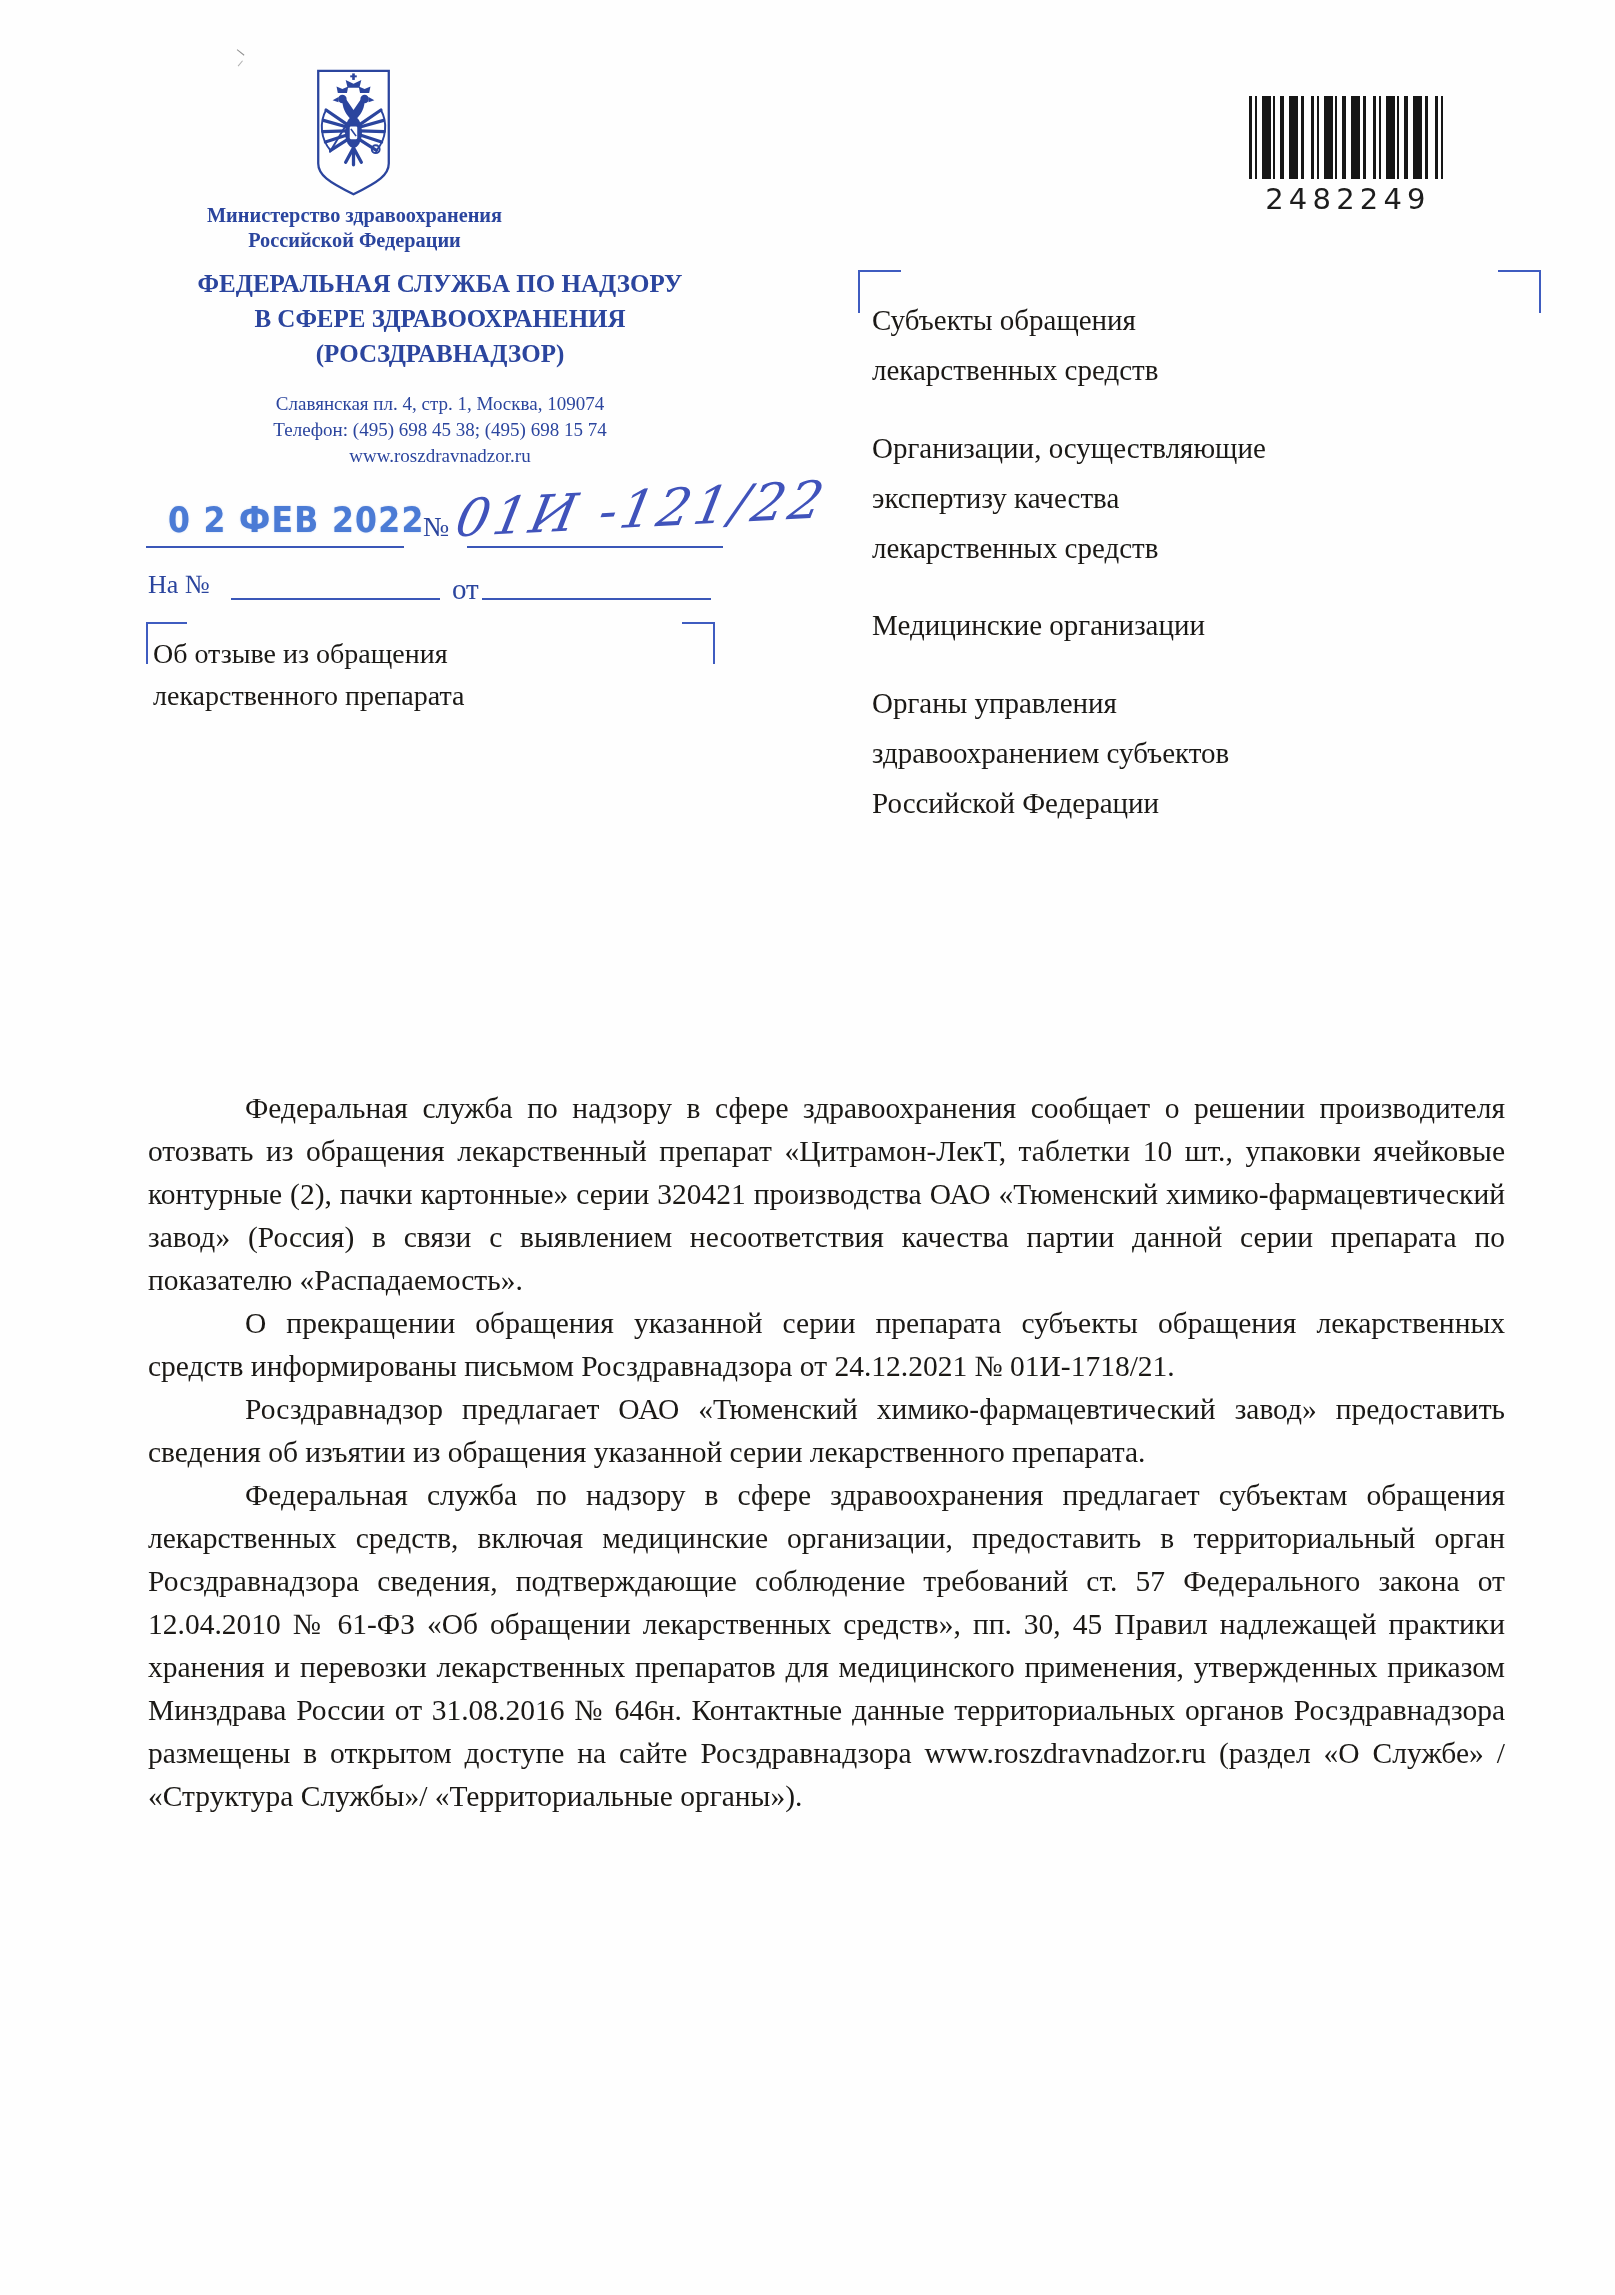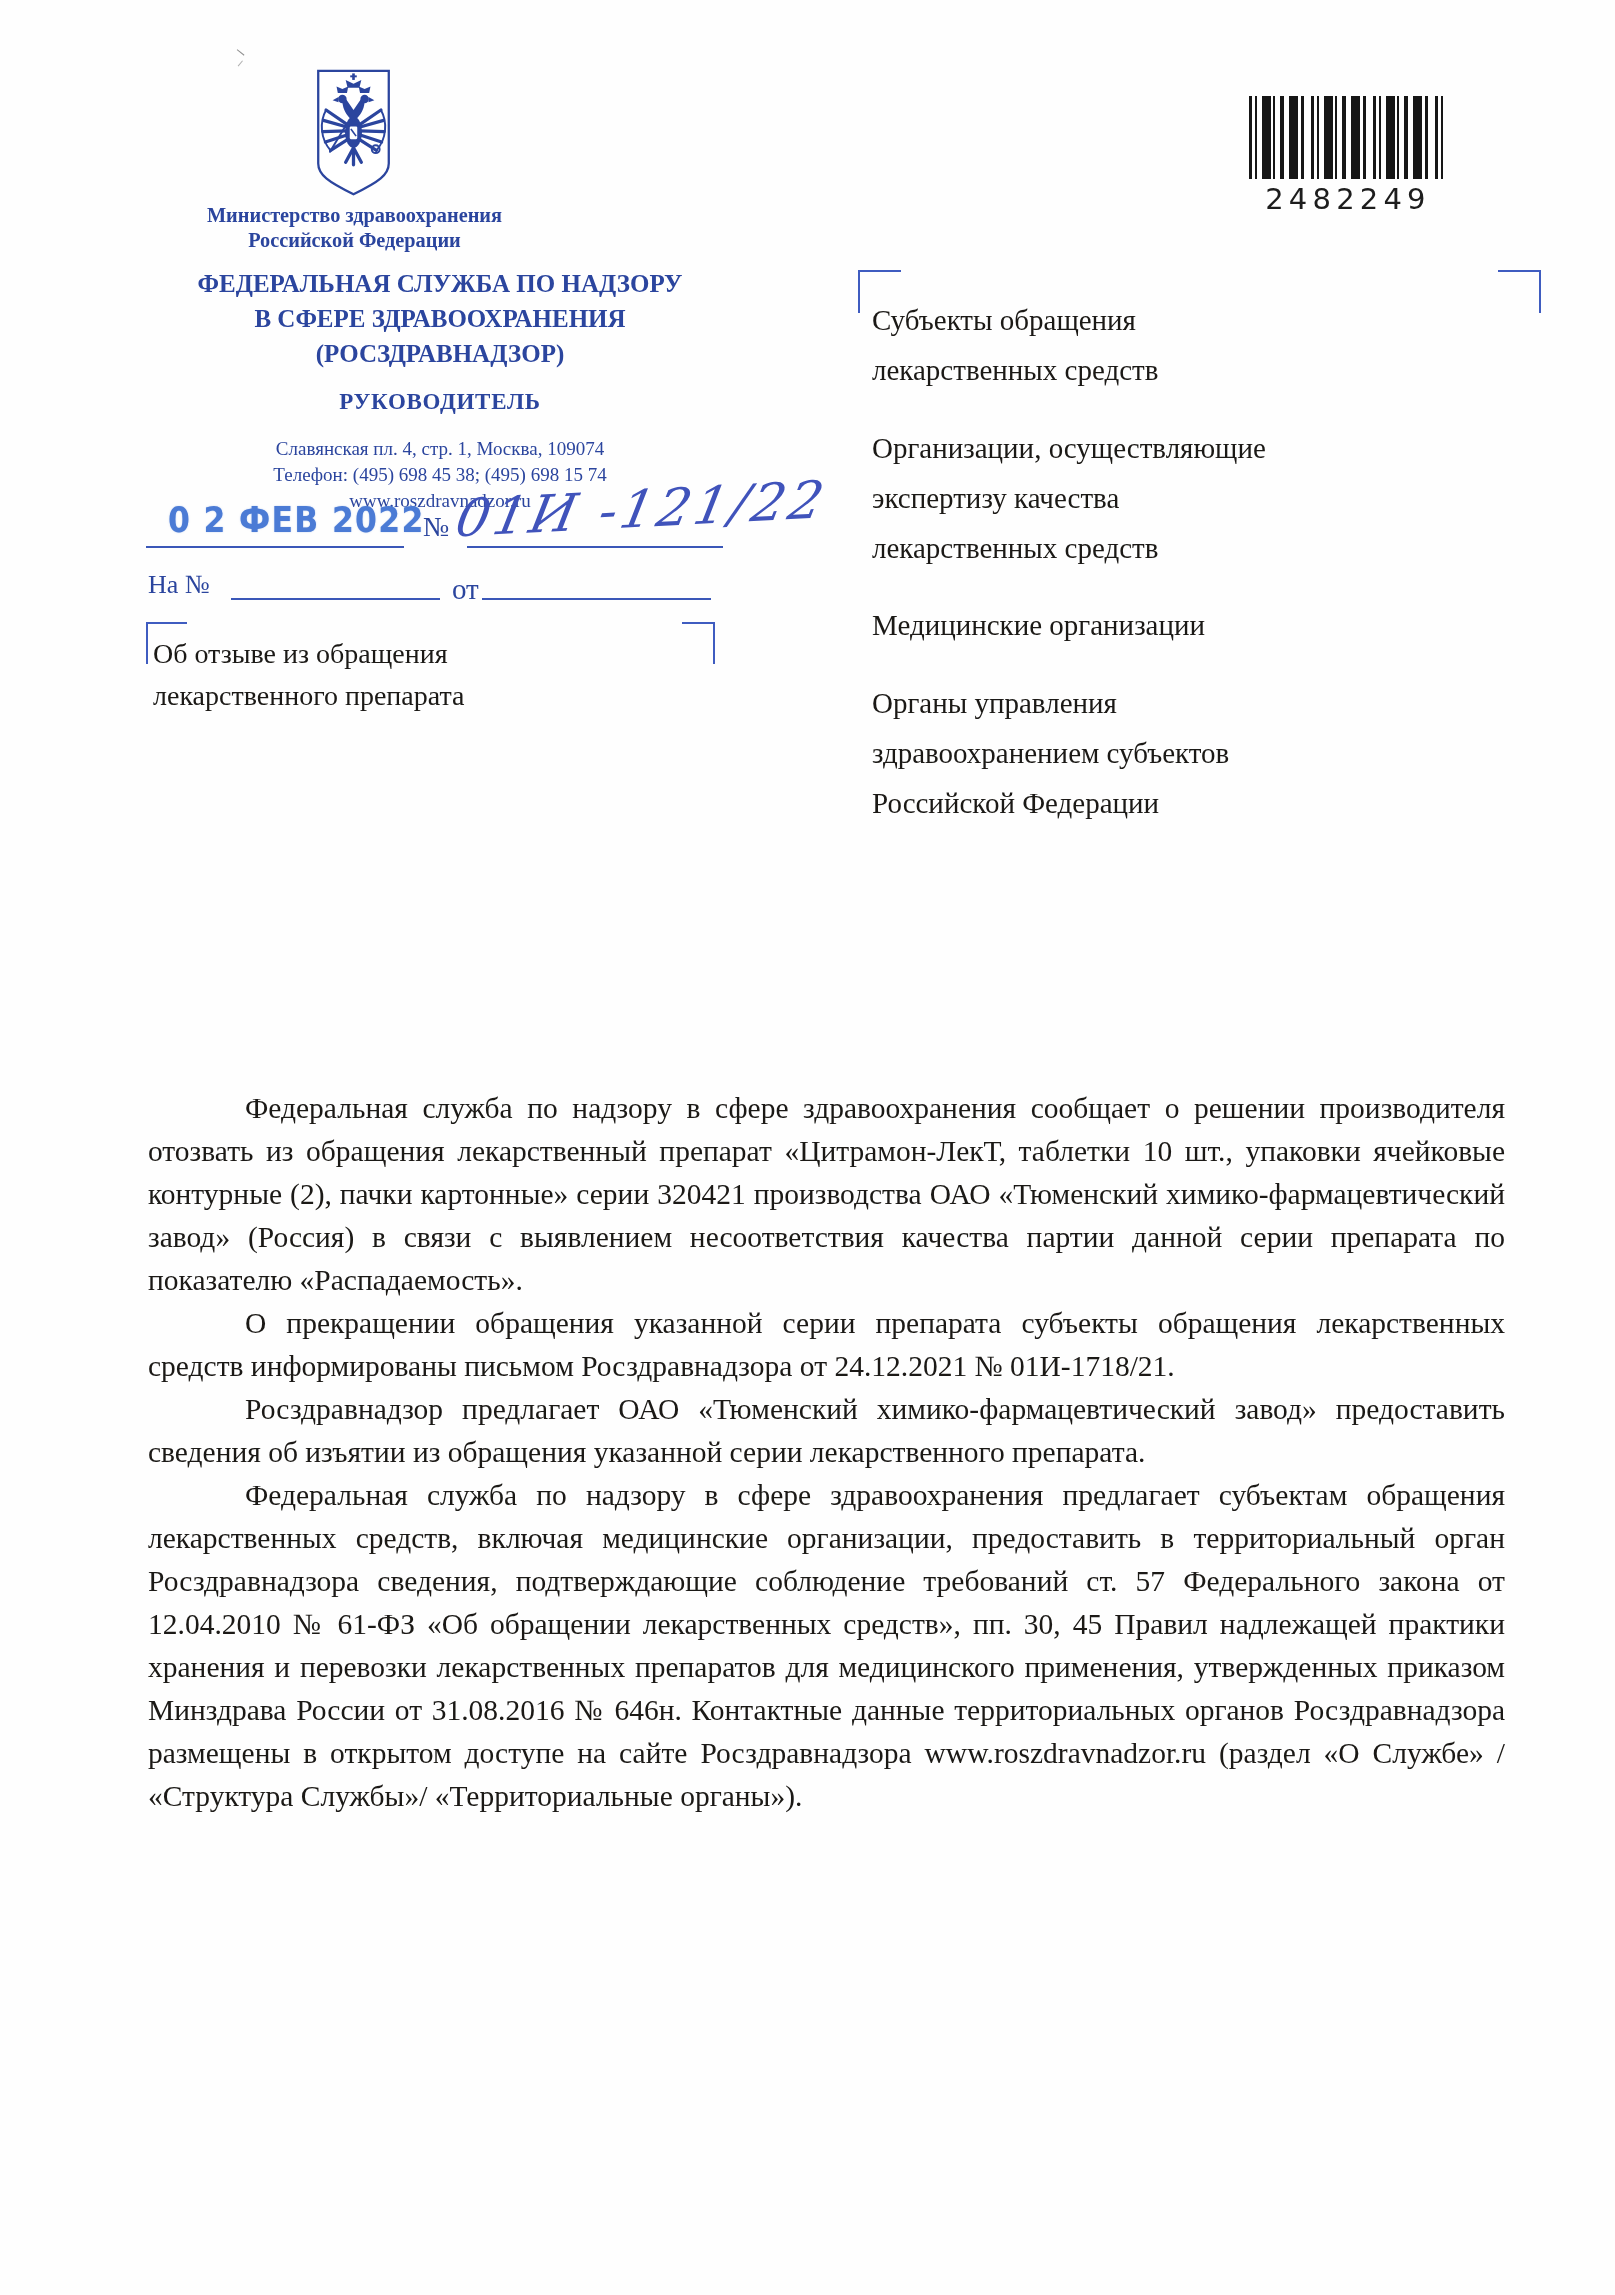--- a/index.html
+++ b/index.html
@@ -146,21 +146,20 @@
 
   <div class="ministry">
     <div>Министерство здравоохранения</div>
     <div>Российской Федерации</div>
   </div>
 
   <div class="service">
     <div class="svc-line">ФЕДЕРАЛЬНАЯ СЛУЖБА ПО НАДЗОРУ</div>
     <div class="svc-line">В СФЕРЕ ЗДРАВООХРАНЕНИЯ</div>
     <div class="svc-line">(РОСЗДРАВНАДЗОР)</div>
-    <div class="position">РУКОВОДИТЕЛЬ</div>
     <div class="addr addr-first">Славянская пл. 4, стр. 1, Москва, 109074</div>
     <div class="addr">Телефон: (495) 698 45 38; (495) 698 15 74</div>
     <div class="addr">www.roszdravnadzor.ru</div>
   </div>
 
   <div class="date-stamp">0 2 ФЕВ 2022</div>
   <div class="line stamp-underline"></div>
   <div class="no-sign">№</div>
   <div class="handwriting">01И -121/22</div>
   <div class="line number-underline"></div>

